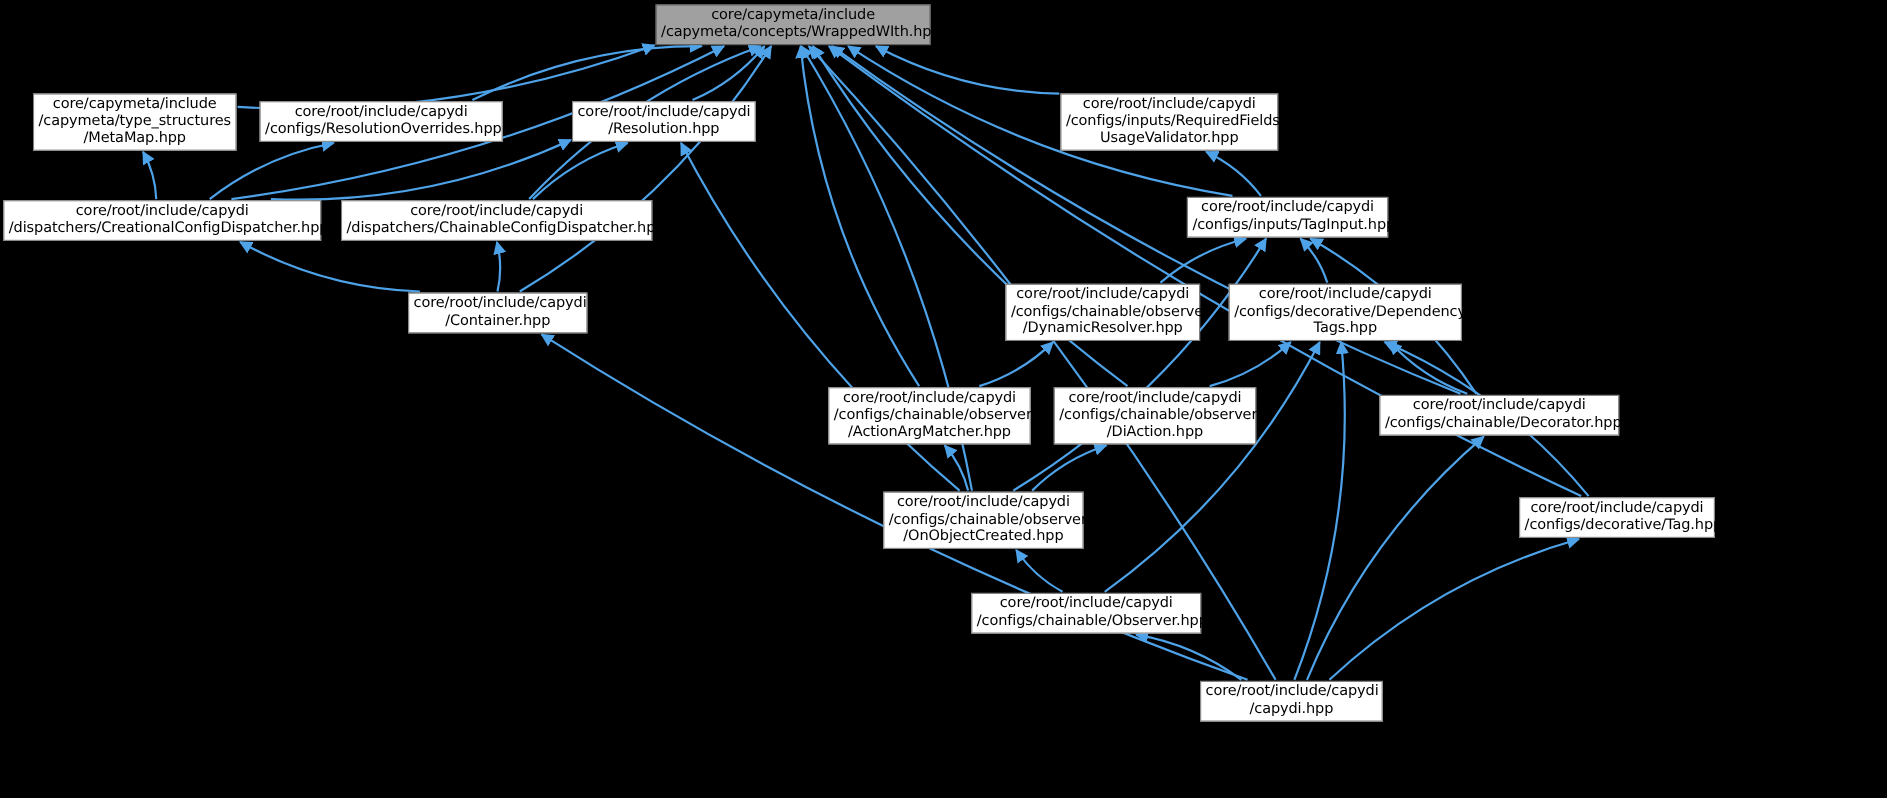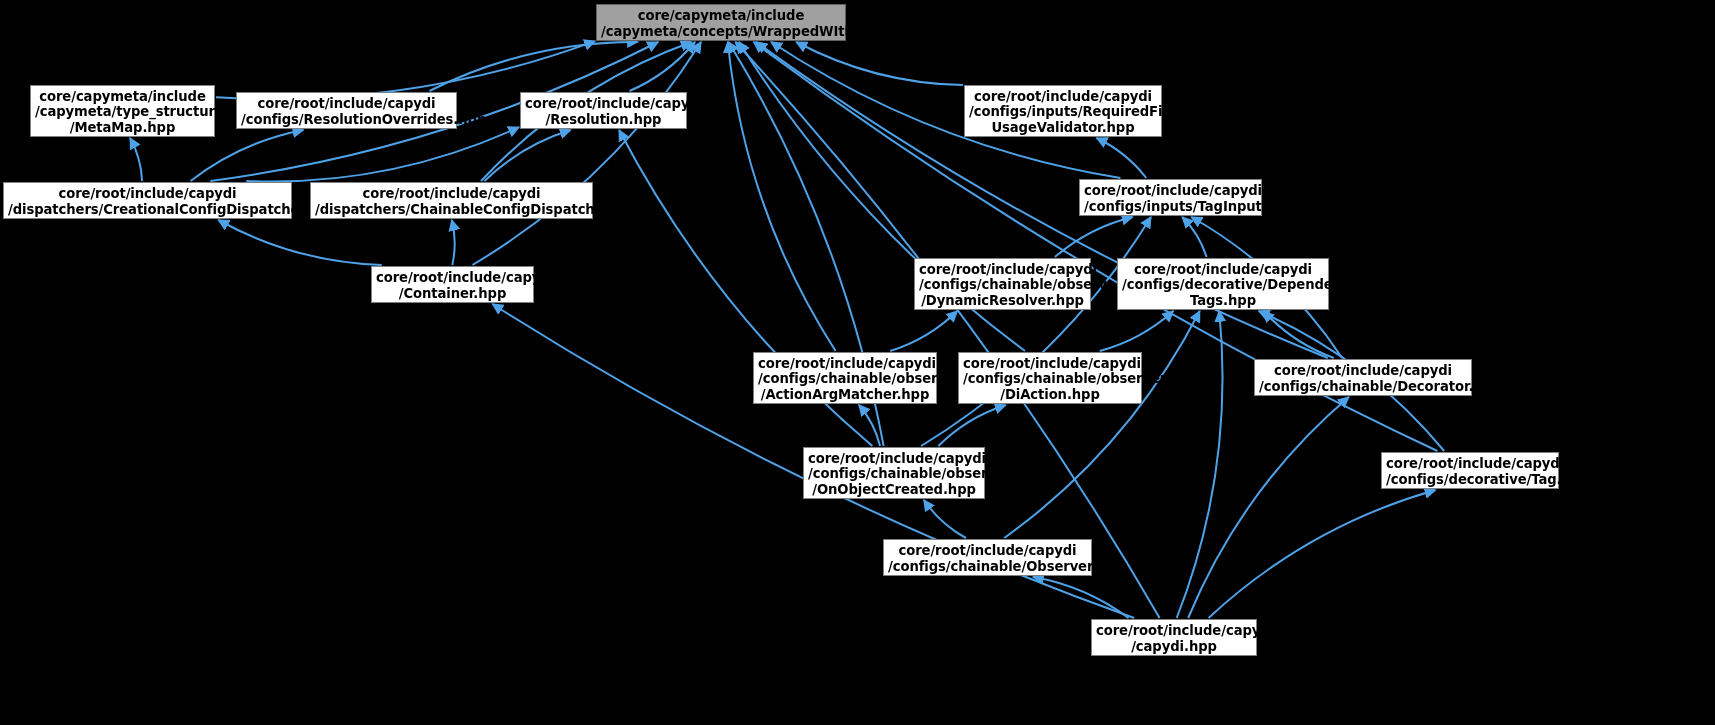--- a/index.html
+++ b/index.html
@@ -27,26 +27,25 @@
     position: absolute;
     box-sizing: border-box;
     background: #ffffff;
     border: 1px solid #808080;
     color: #000000;
     font-size: 13.2px;
     line-height: 15.5px;
     text-align: center;
     display: flex;
     flex-direction: column;
-    justify-content: flex-end;
+    justify-content: flex-start;
     align-items: center;
     white-space: pre-line;
     padding: 1px 4px;
     letter-spacing: -0.1px;
-    font-weight: bold;
   }
   .node.root {
     background: #a0a0a0;
     border: 1px solid #606060;
   }
   .node .lbl {
     display: block;
     width: 100%;
   }
 </style>

